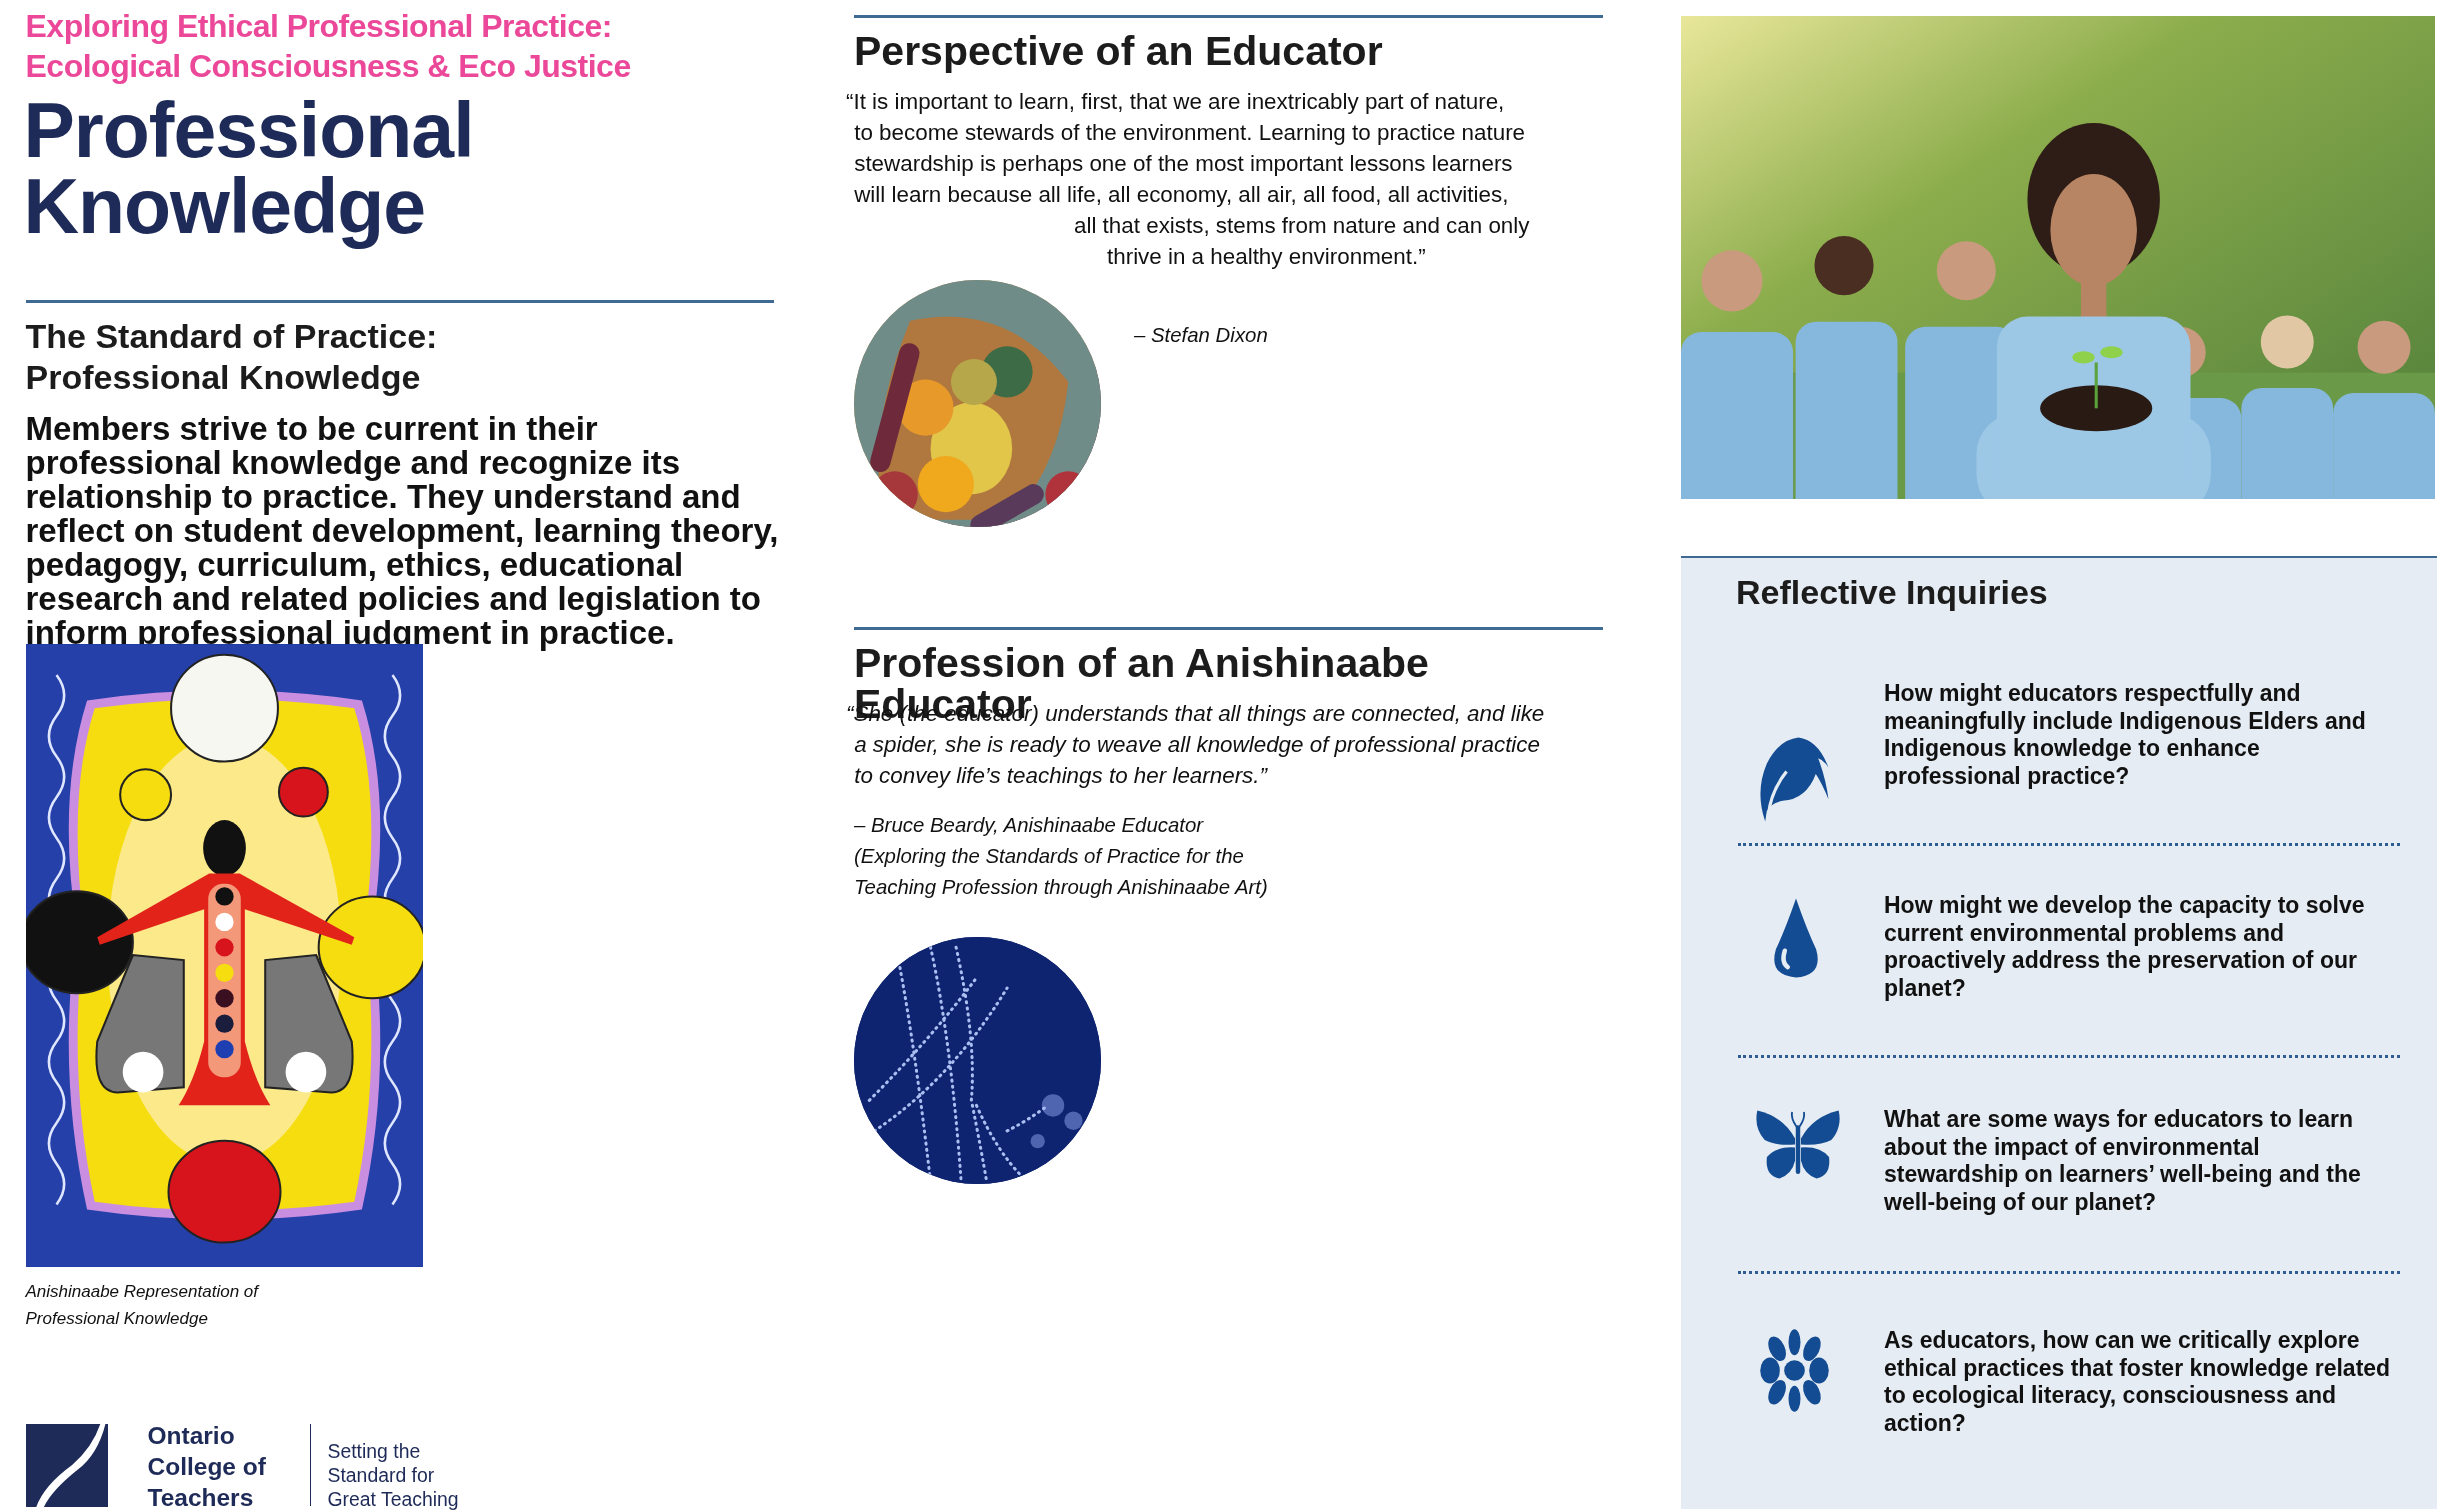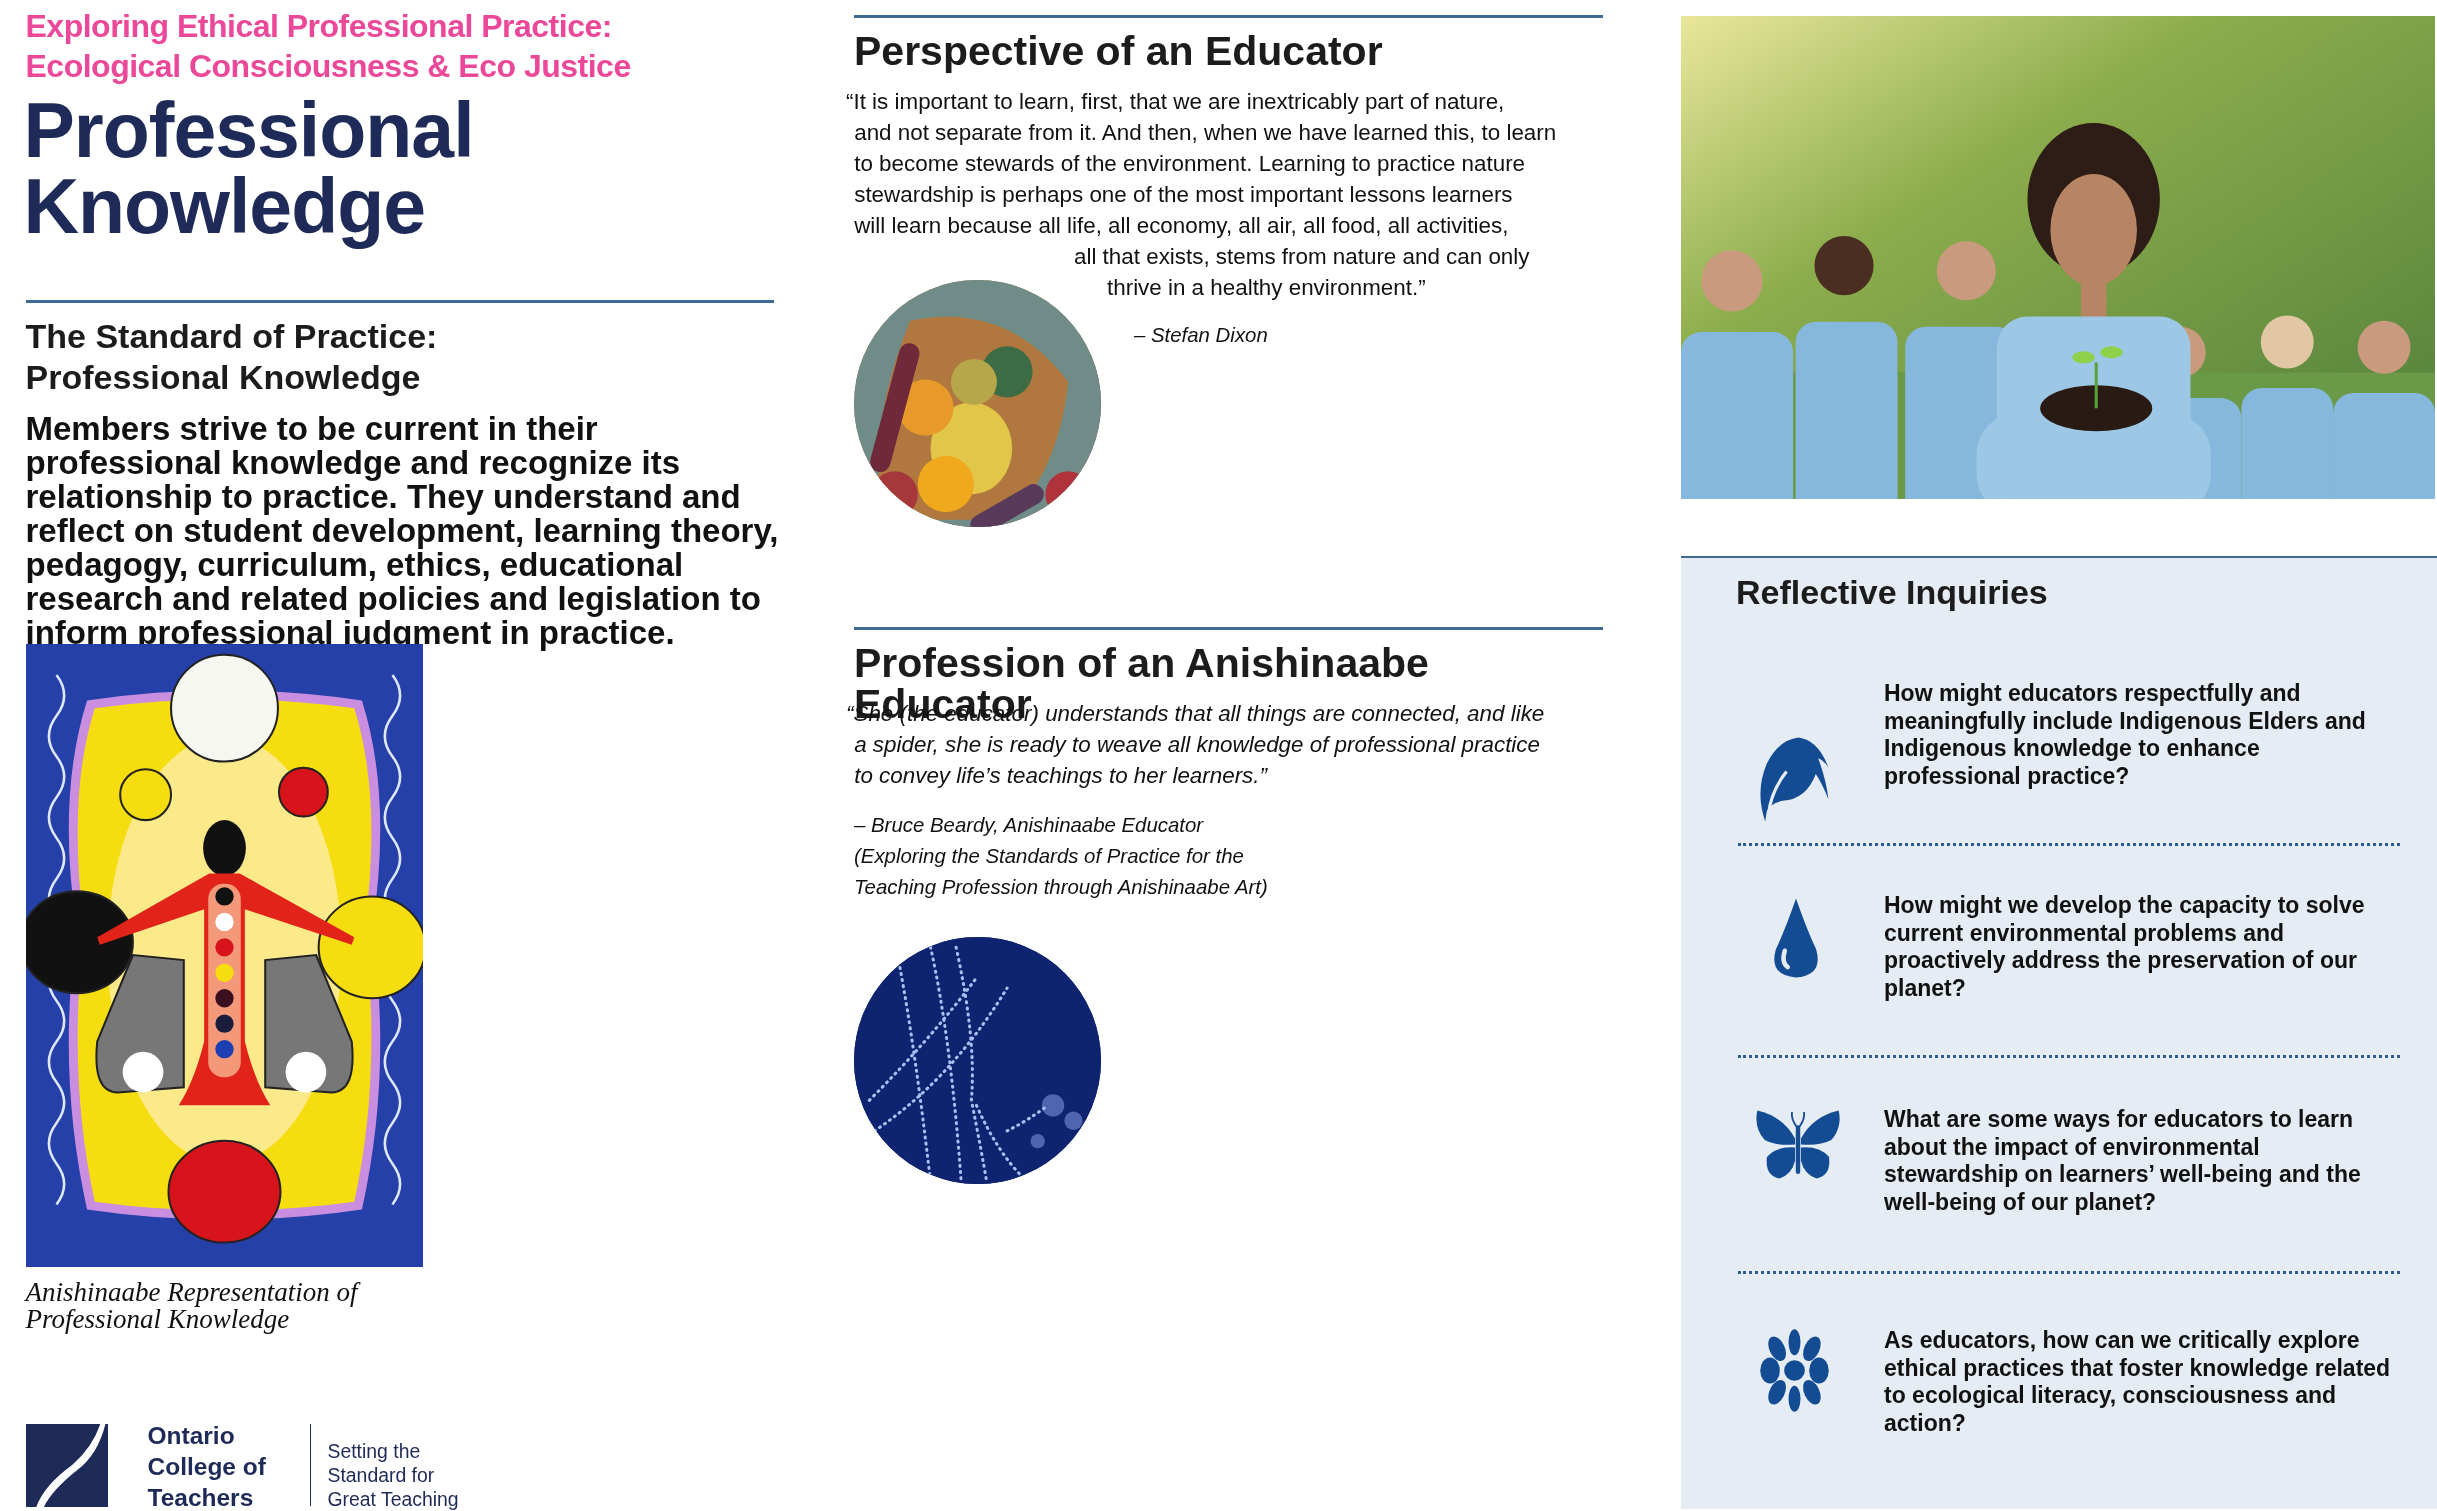--- a/index.html
+++ b/index.html
@@ -7,21 +7,21 @@
   body { position:relative; font-family:"Liberation Sans", sans-serif; color:#111; }
   .abs { position:absolute; }
   .rule { position:absolute; height:2.5px; background:#3f6a93; }
 
   
   #subtitle { left:25.5px; top:6.1px; width:764px; font-size:32px; font-weight:700; line-height:40px; color:#ec4899; letter-spacing:-0.5px; }
   #big-title { left:23.4px; top:92px; width:611px; font-size:77px; font-weight:700; line-height:76px; color:#1e2a57; letter-spacing:-1px; }
   #std-heading { left:25.5px; top:316px; width:713px; font-size:34px; font-weight:700; line-height:41px; color:#1c1c1c; }
   #std-body { left:25.5px; top:412px; width:759px; font-size:33px; font-weight:700; line-height:34px; color:#111; }
   #art { left:25.5px; top:644px; width:397px; height:623px; background:#1f3aa0; overflow:hidden; }
-  #art-caption { left:25.5px; top:1279px; width:459px; font-size:27px; font-style:italic; line-height:26.5px; color:#111;font-family:Liberation Serif, serif; }
+  #art-caption { left:25.5px; top:1279px; width:459px; font-size:17px; font-style:italic; line-height:26.5px; color:#111; }
 
   #logo { left:25.5px; top:1424px; width:459px; height:87px; }
   #logo-mark { position:absolute; left:0; top:0; width:82px; height:83px; }
   #logo-name { position:absolute; left:122px; top:-4.1px; font-size:24.5px; font-weight:700; line-height:31px; color:#1e2a57; }
   #logo-div { position:absolute; left:284px; top:0; width:1.5px; height:82px; background:#1e2a57; }
   #logo-tag { position:absolute; left:302px; top:15.3px; font-size:19.4px; line-height:24px; color:#1e2a57; }
 
   
   .mid-h { left:854px; width:754px; font-size:41px; font-weight:700; color:#1c1c1c; line-height:41px; }
   .quote { left:846px; width:774px; font-size:22.4px; line-height:31px; color:#111; }
@@ -109,21 +109,20 @@
     <div>Standard for</div>
     <div>Great Teaching</div>
   </div>
 </div>
 
 <div class="rule" style="left:854px; top:15.3px; width:749px;"></div>
 <div class="abs mid-h" style="top:31px;">Perspective of an Educator</div>
 
 <div class="abs quote" style="top:86px;">
   <span class="ln">“It is important to learn, first, that we are inextricably part of nature,</span>
-  <span class="ln" style="padding-left:8.2px;">and not separate from it. And then, when we have learned this, to learn</span>
   <span class="ln" style="padding-left:8.2px;">to become stewards of the environment. Learning to practice nature</span>
   <span class="ln" style="padding-left:8.2px;">stewardship is perhaps one of the most important lessons learners</span>
   <span class="ln" style="padding-left:8.2px;">will learn because all life, all economy, all air, all food, all activities,</span>
   <span class="ln" style="padding-left:228px;">all that exists, stems from nature and can only</span>
   <span class="ln" style="padding-left:261px;">thrive in a healthy environment.”</span>
 </div>
 
 <div class="circle" style="left:854px; top:280px; width:247px; height:247px; background:radial-gradient(circle at 55% 55%, #e0b632 0 18%, #6b8a52 19% 30%, #9a5a2a 31% 45%, #6e2a3a 46% 60%, #b8864a 61% 75%, #5f7f7a 76%);">
   <svg width="247" height="247" viewBox="0 0 484 484">
     <rect width="484" height="484" fill="#6f8c88"></rect>

